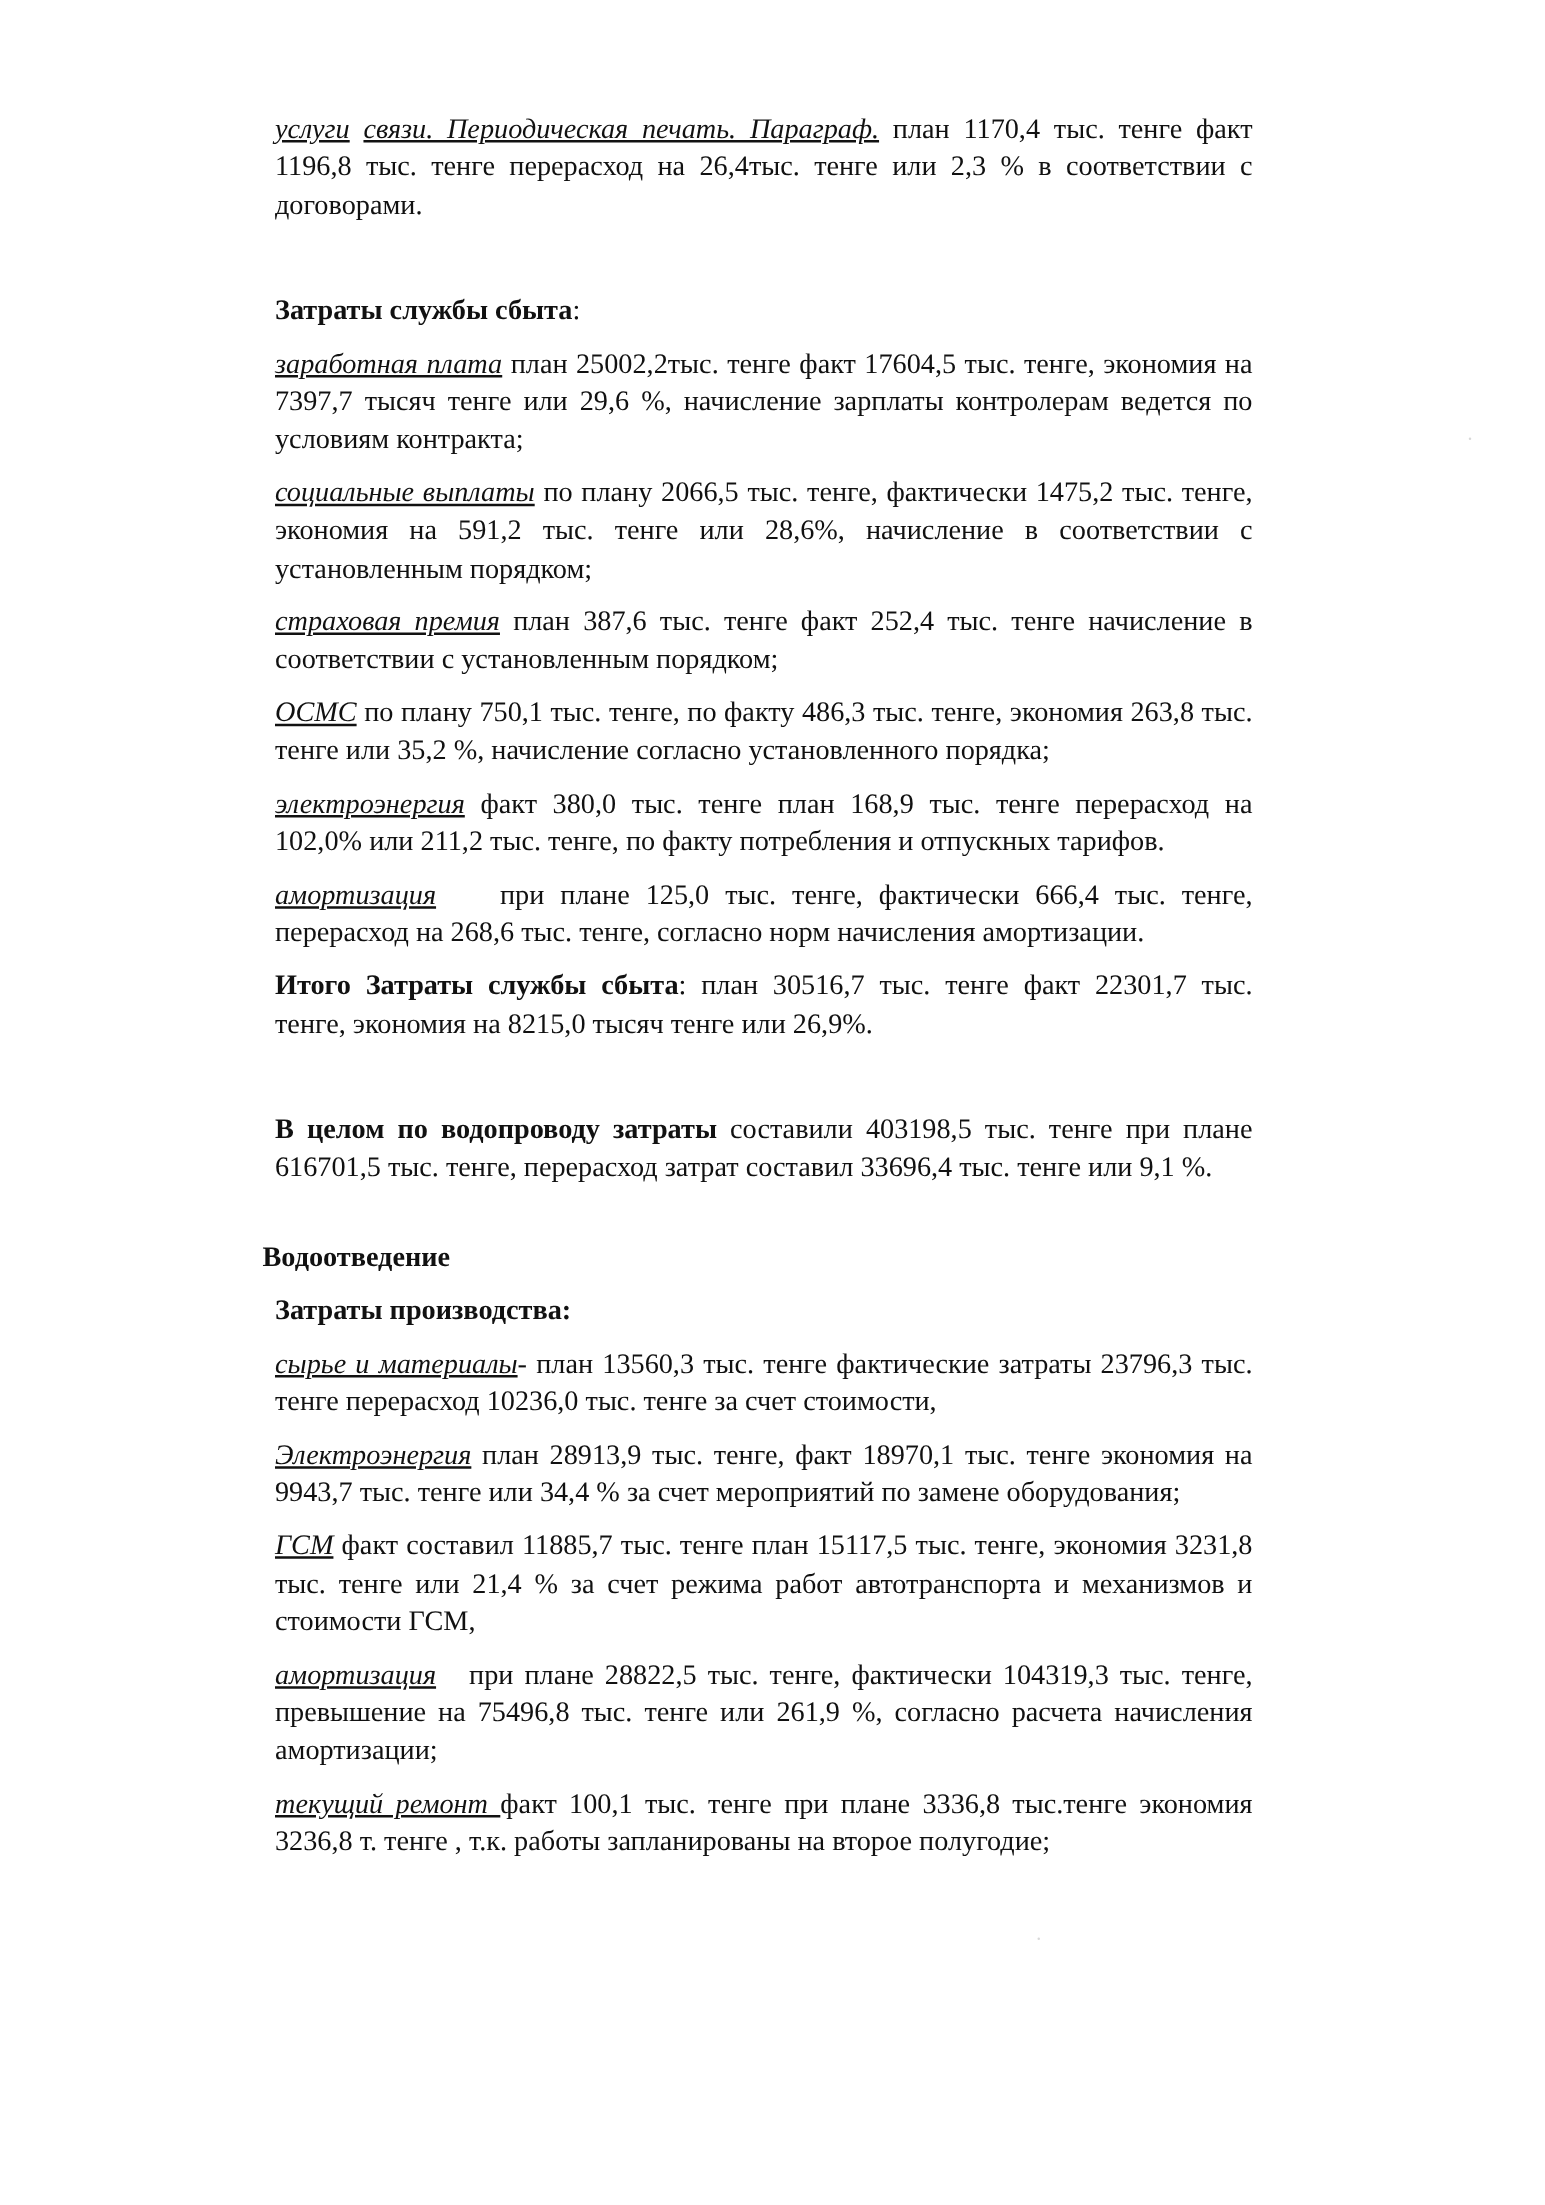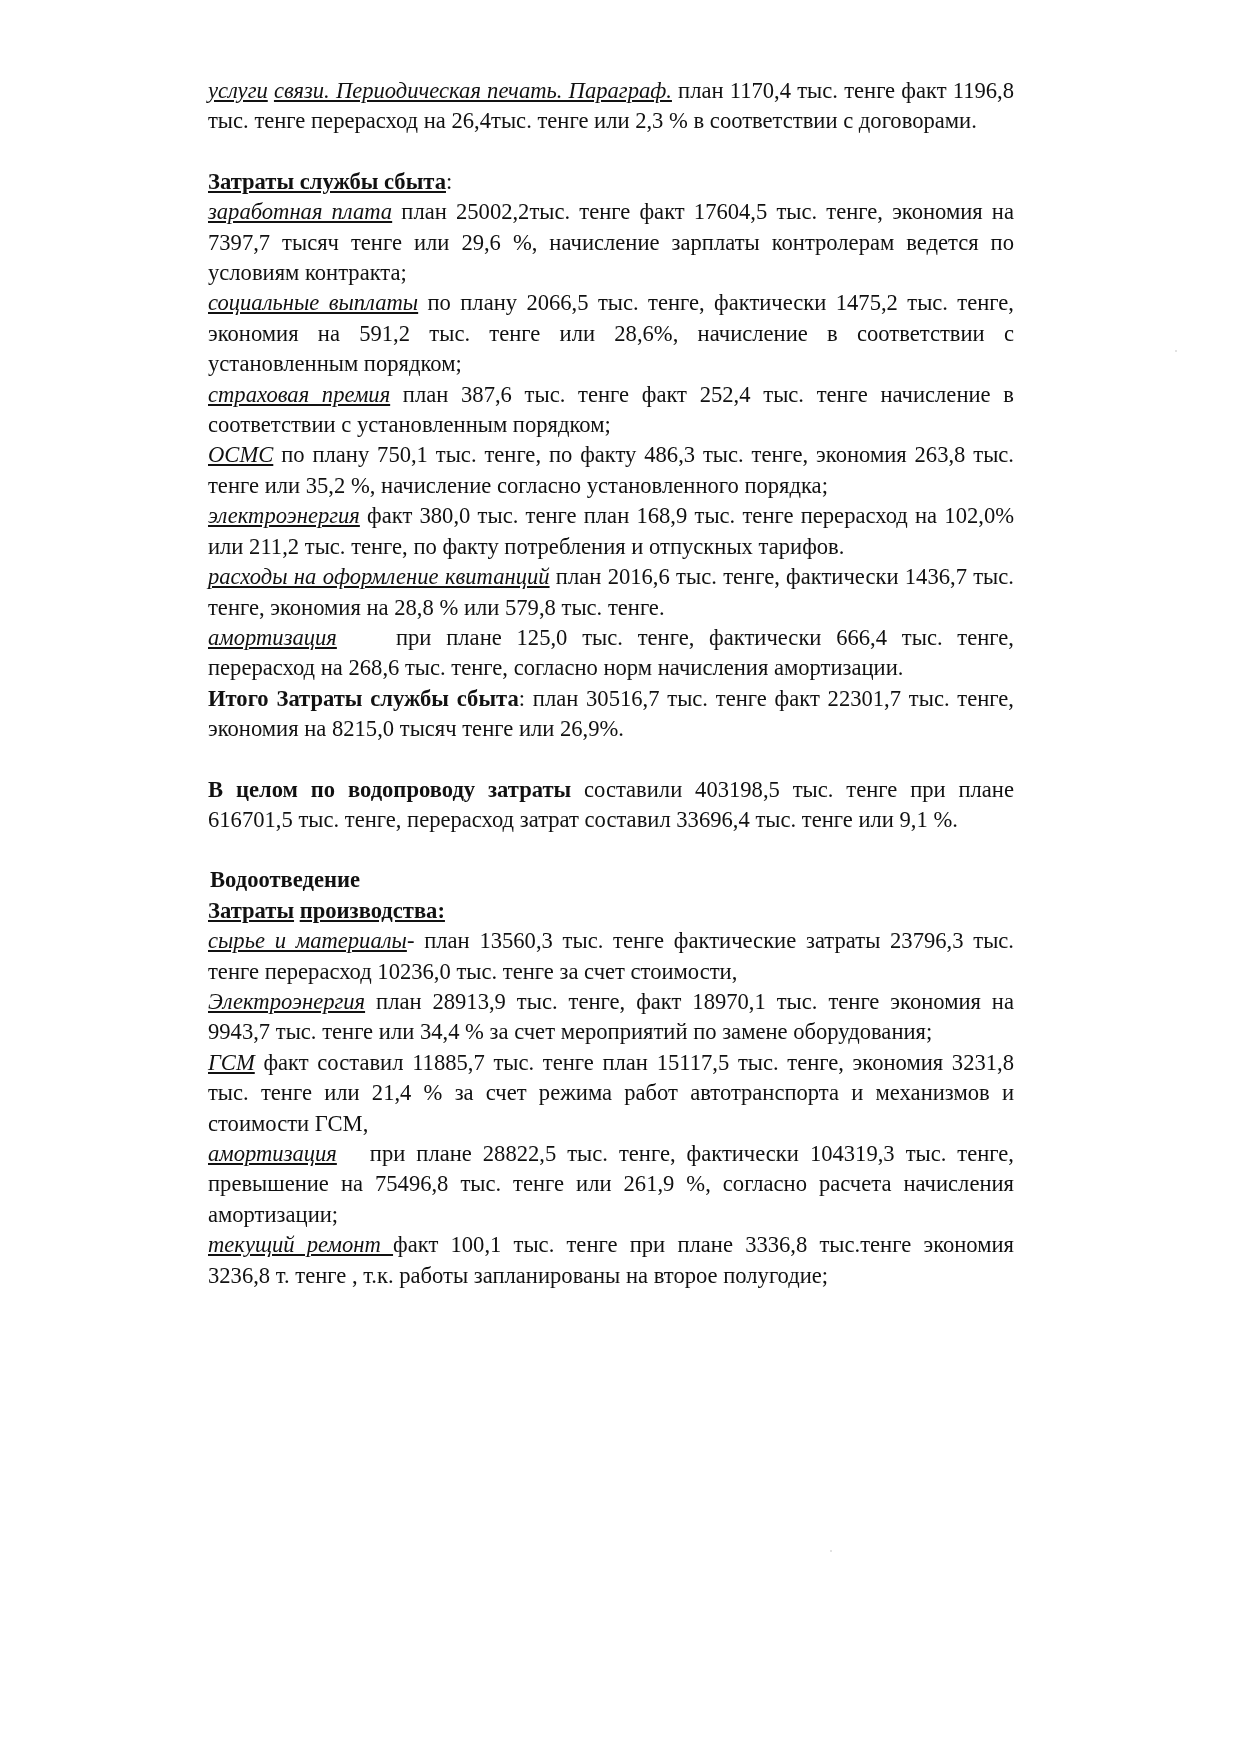--- a/index.html
+++ b/index.html
@@ -14,24 +14,24 @@
     position: absolute;
     left: 208px;
     top: 76px;
     width: 806px;
     font-family: "Liberation Serif", serif;
     font-size: 22.6px;
     line-height: 30.4px;
     color: #111111;
     text-align: justify;
   }
-  .para { margin: 0; }
+  .para { margin: 12px; }
   .term { font-style: italic; text-decoration: underline; text-underline-offset: 2px; }
   .b { font-weight: bold; }
-  .bu { font-weight: bold; text-decoration: underline; text-underline-offset: 2px; }
+  .bu { font-weight: bold; text-underline-offset: 2px; }
   .gap { height: 30px; }
   .sub { margin: 0; padding-left: 2px; }
   .specks { position:absolute; width:2px; height:2px; background:#d8d8d8; border-radius:1px; }
 </style>
 </head>
 <body>
 
 <div class="page">
 
   <p class="para">
@@ -42,21 +42,20 @@
 
   <div class="gap"></div>
 
   <p class="para"><span class="bu">Затраты службы сбыта</span><span>:</span></p>
 
   <p class="para"><span class="term">заработная плата</span><span> план  25002,2тыс. тенге факт 17604,5 тыс. тенге, экономия на 7397,7 тысяч тенге или 29,6 %, начисление зарплаты контролерам ведется по условиям контракта;</span></p>
   <p class="para"><span class="term">социальные выплаты</span><span> по плану 2066,5 тыс. тенге, фактически 1475,2 тыс. тенге, экономия на 591,2 тыс. тенге или 28,6%, начисление в соответствии с установленным порядком;</span></p>
   <p class="para"><span class="term">страховая премия</span><span> план 387,6 тыс. тенге факт 252,4 тыс. тенге начисление в соответствии с установленным порядком;</span></p>
   <p class="para"><span class="term">ОСМС</span><span> по плану 750,1 тыс. тенге, по факту 486,3 тыс. тенге, экономия 263,8 тыс. тенге или 35,2 %, начисление согласно установленного порядка;</span></p>
   <p class="para"><span class="term">электроэнергия</span><span> факт 380,0 тыс. тенге план 168,9 тыс. тенге перерасход на 102,0% или 211,2 тыс. тенге, по факту потребления и отпускных тарифов.</span></p>
-  <p class="para"><span class="term">расходы на оформление квитанций</span><span> план 2016,6 тыс. тенге, фактически 1436,7 тыс. тенге, экономия на 28,8 % или 579,8 тыс. тенге.</span></p>
   <p class="para"><span class="term">амортизация</span><span style="white-space:pre-wrap">    при плане 125,0 тыс. тенге, фактически 666,4 тыс. тенге, перерасход на 268,6 тыс. тенге, согласно норм начисления амортизации.</span></p>
 
   <p class="para"><span class="b">Итого Затраты службы сбыта</span><span>: план  30516,7 тыс. тенге факт 22301,7 тыс. тенге, экономия на 8215,0 тысяч тенге или 26,9%.</span></p>
 
   <div class="gap"></div>
 
   <p class="para"><span class="b">В целом по водопроводу затраты</span><span> составили 403198,5 тыс. тенге при плане 616701,5 тыс. тенге, перерасход затрат составил 33696,4 тыс. тенге или 9,1 %.</span></p>
 
   <div class="gap"></div>
 

